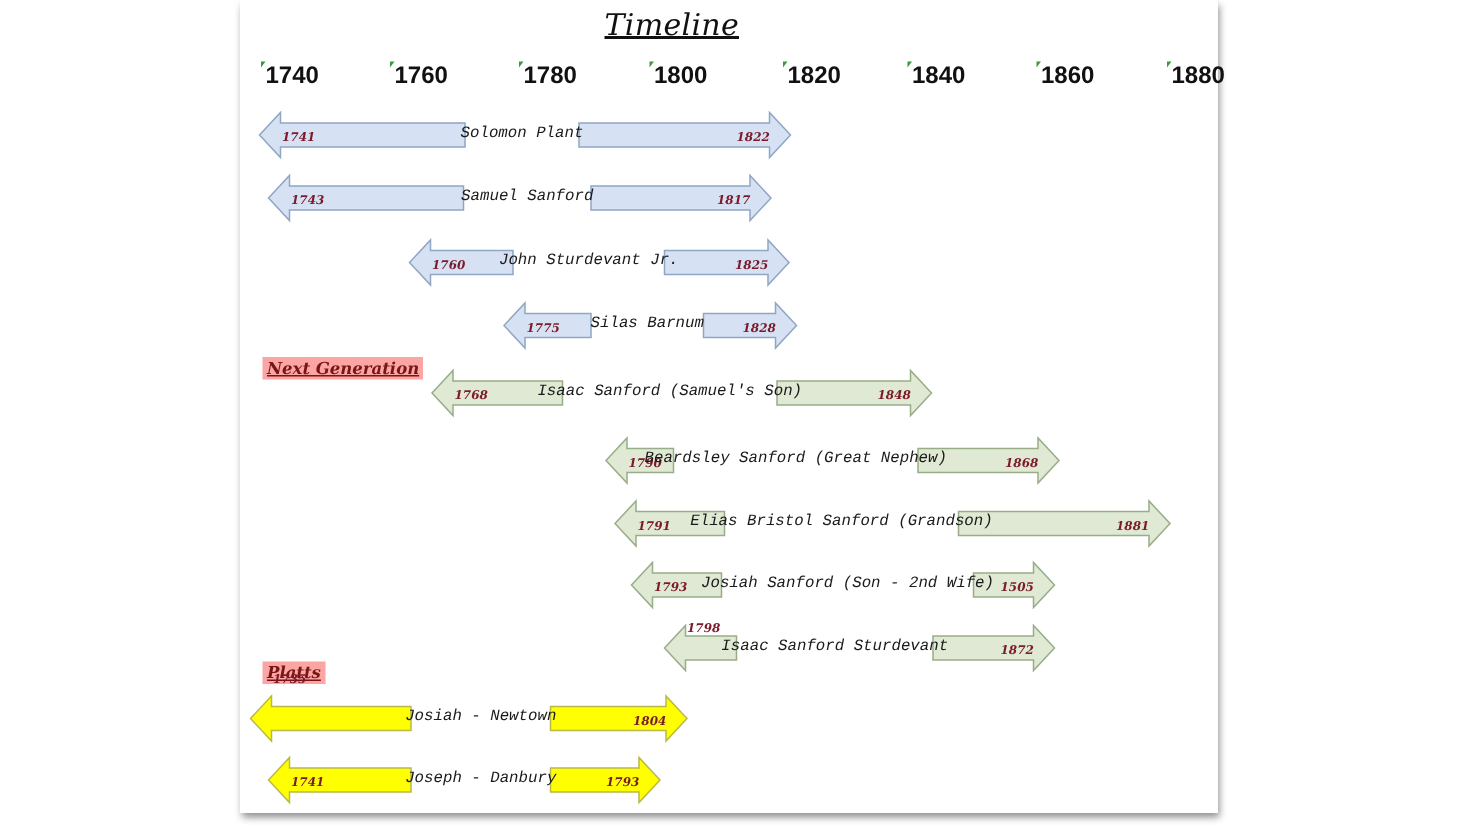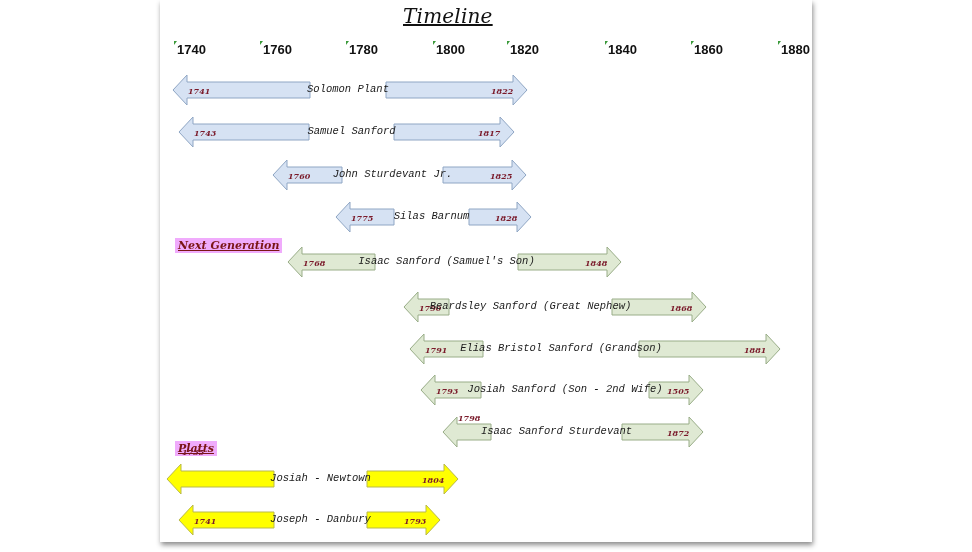--- a/index.html
+++ b/index.html
@@ -3,44 +3,44 @@
 <meta charset="utf-8">
 <style>
   html, body { margin: 0; padding: 0; }
   body { width: 972px; height: 552px; background: #ffffff; position: relative; overflow: hidden;
          font-family: "DejaVu Serif", serif; }
   .page { position: absolute; left: 160px; top: 0; width: 652px; height: 542px; background: #ffffff;
           box-shadow: 1px 3px 5px rgba(0,0,0,0.45); }
   .title { position: absolute; left: 403px; top: 4px; font-family: "DejaVu Serif", serif; font-style: italic;
            font-size: 20px; text-decoration: underline; color: #111; letter-spacing: 0.2px; }
   .tick { position: absolute; top: 42px; font-family: "Liberation Sans", sans-serif; font-weight: bold;
-          font-size: 13px; color: #111; }
+          font-size: 16px; color: #111; }
   .tick .mark { position: absolute; left: -3px; top: -1px; width: 0; height: 0;
                 border-top: 4px solid #3a9a3a; border-right: 3px solid transparent; }
   .section { position: absolute; font-family: "DejaVu Serif", serif; font-style: italic; font-weight: bold;
-             font-size: 11px; text-decoration: underline; color: #7a1515; background: #f0abfc; padding: 1px 3px; }
+             font-size: 11px; text-decoration: underline; color: #7a1515; background: #fca5a5; padding: 1px 3px; }
   svg.arrows { position: absolute; left: 0; top: 0; width: 972px; height: 552px; }
   .name { position: absolute; font-family: Liberation Mono, monospace; font-style: italic; font-size: 10.5px;
           color: #1a1a1a; white-space: nowrap; transform: translate(-50%, -50%); }
   .yr { position: absolute; font-family: "DejaVu Serif", serif; font-style: italic; font-weight: bold;
         font-size: 8px; transform: translateY(-50%); }
 </style>
 </head>
 <body>
 
 <div class="page"></div>
 
 <div class="title">Timeline</div>
 
 <div id="ticks">
     <div class="tick" style="left: 177px;"><span class="mark"></span><span>1740</span></div>
     <div class="tick" style="left: 263px;"><span class="mark"></span><span>1760</span></div>
     <div class="tick" style="left: 349px;"><span class="mark"></span><span>1780</span></div>
     <div class="tick" style="left: 436px;"><span class="mark"></span><span>1800</span></div>
-    <div class="tick" style="left: 510px;"><span class="mark"></span><span>1820</span></div>
+    <div class="tick" style="left: 525px;"><span class="mark"></span><span>1820</span></div>
     <div class="tick" style="left: 608px;"><span class="mark"></span><span>1840</span></div>
     <div class="tick" style="left: 694px;"><span class="mark"></span><span>1860</span></div>
     <div class="tick" style="left: 781px;"><span class="mark"></span><span>1880</span></div>
   </div>
 
 <div class="section" style="left:175px; top:238px;">Next Generation</div>
 <div class="section" style="left:175px; top:441px;">Platts</div>
 
 <svg class="arrows" id="arrows">
     <path d="M173,90 L187,75 L187,82 L310,82 L310,98 L187,98 L187,105 Z" fill="#d6e2f3" stroke="#8fa6c4" stroke-width="1"></path>

